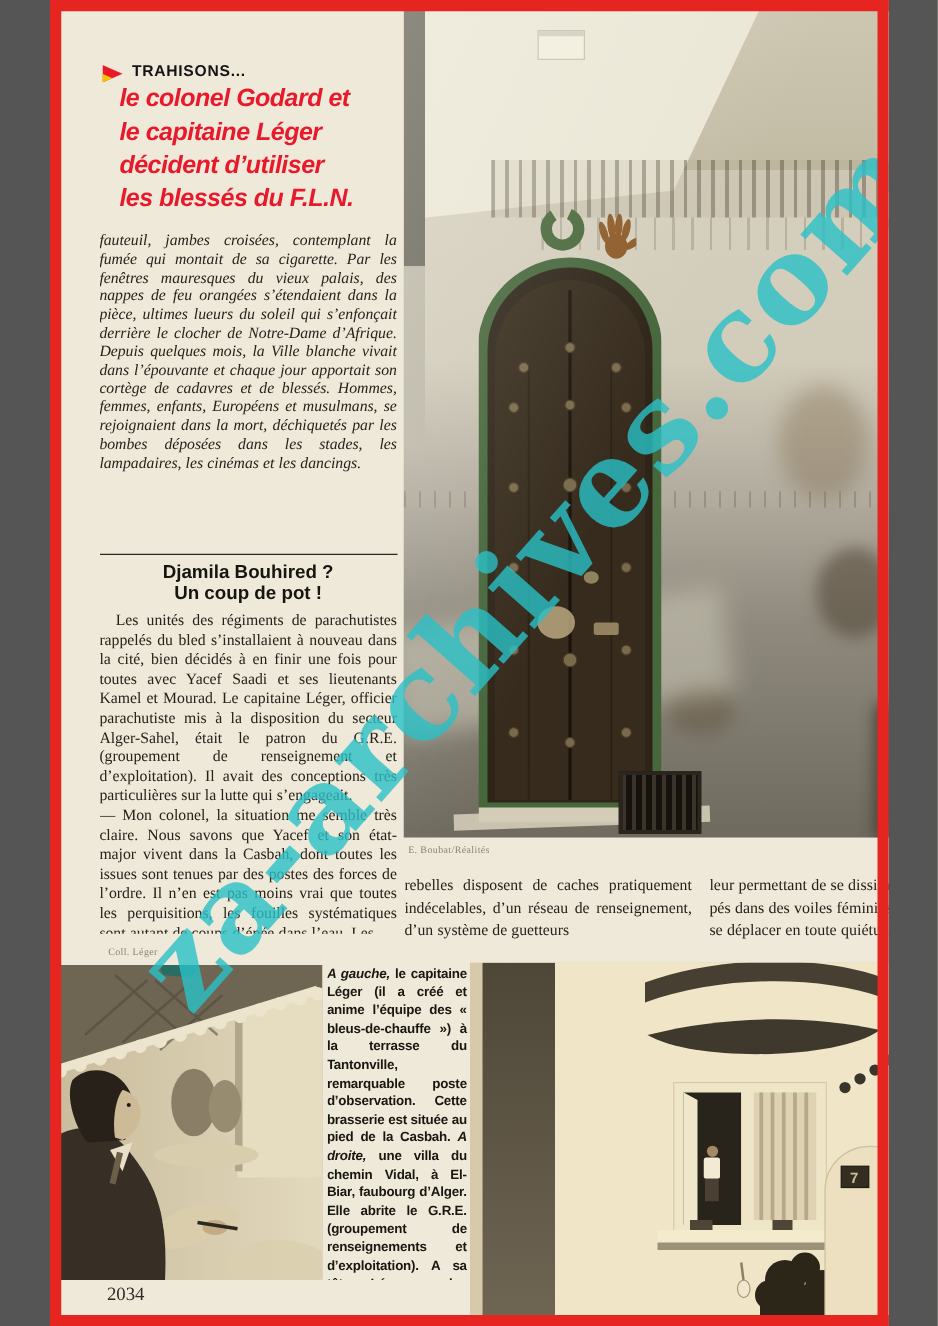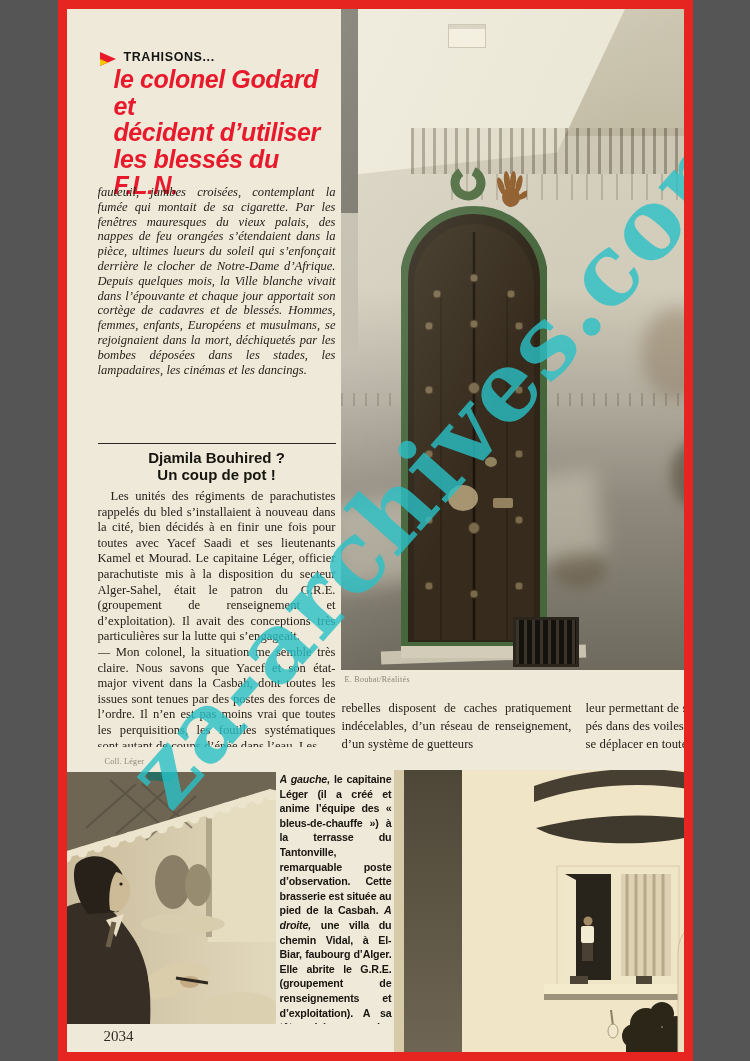--- a/index.html
+++ b/index.html
@@ -1,30 +1,30 @@
 <!DOCTYPE html>
 <html><head>
 <meta charset="utf-8">
 <style>
   html,body{margin:0;padding:0;background:#555;}
   .stage{position:relative;width:635px;height:1061px;margin:0 auto;background:#efe9da;
-         overflow:hidden;font-family:"Liberation Serif",serif;color:#241f18;}
+         overflow:hidden;font-family:"Liberation Serif",serif;color:#241f18;padding-left:36px;}
   .abs{position:absolute;}
   
   .frame{position:absolute;background:#e62420;z-index:90;pointer-events:none;}
   .f-top{left:0;top:0;width:750px;height:9px;}
   .f-bot{left:0;bottom:0;width:750px;height:9px;}
   .f-left{left:0;top:0;width:9px;height:1061px;}
   .f-right{right:0;top:0;width:9px;height:1061px;}
   
   .kicker{left:66px;top:50px;font-family:"Liberation Sans",sans-serif;font-weight:bold;
           font-size:12.5px;letter-spacing:.6px;color:#141414;}
   .kicker-arrow{left:42px;top:52px;width:17px;height:14px;}
   .headline{left:56px;top:66px;width:230px;font-family:"Liberation Sans",sans-serif;
-            font-weight:bold;font-style:italic;font-size:25px;line-height:26.5px;
+            font-weight:bold;font-style:italic;font-size:20px;line-height:26.5px;
             color:#e8192b;letter-spacing:-.4px;}
   
   .bodytxt{font-size:12.6px;text-align:justify;color:#27211a;word-spacing:.2px;}
   .col1a{left:40px;top:185px;width:238px;height:252px;line-height:14.8px;overflow:hidden;font-style:italic;}
   .col1a p{margin:0;}
   .col1a p.p2{text-indent:12px;}
   .rule{left:40px;top:443px;width:238px;height:1px;background:#2b2925;}
   .subhead{left:40px;top:450px;width:238px;text-align:center;font-family:"Liberation Sans",sans-serif;
            font-weight:bold;font-size:15px;line-height:16.5px;color:#17150f;}
   .col1b{left:40px;top:489px;width:238px;height:258px;line-height:15.6px;overflow:hidden;}
@@ -154,20 +154,21 @@
   </div>
 
   <svg class="abs kicker-arrow" width="17" height="14" viewBox="0 0 17 14">
     <polygon points="0,0 16,7 0,14" fill="#e8192b"></polygon>
     <polygon points="0,7 8,10.5 0,14" fill="#f5c400"></polygon>
   </svg>
   <div class="abs kicker">TRAHISONS...</div>
 
   <div class="abs headline">
     <div>le colonel Godard et</div>
+    <div>le capitaine Léger</div>
     <div>décident d’utiliser</div>
     <div>les blessés du F.L.N.</div>
   </div>
 
   <div class="abs bodytxt col1a">
     <p>fauteuil, jambes croisées, contemplant la fumée qui montait de sa cigarette. Par les fenêtres mauresques du vieux palais, des nappes de feu orangées s’étendaient dans la pièce, ultimes lueurs du soleil qui s’enfonçait derrière le clocher de Notre-Dame d’Afrique. Depuis quelques mois, la Ville blanche vivait dans l’épouvante et chaque jour apportait son cortège de cadavres et de blessés. Hommes, femmes, enfants, Européens et musulmans, se rejoignaient dans la mort, déchiquetés par les bombes déposées dans les stades, les lampadaires, les cinémas et les dancings.</p>
   </div>
 
   <div class="abs rule"></div>
   <div class="abs subhead">

